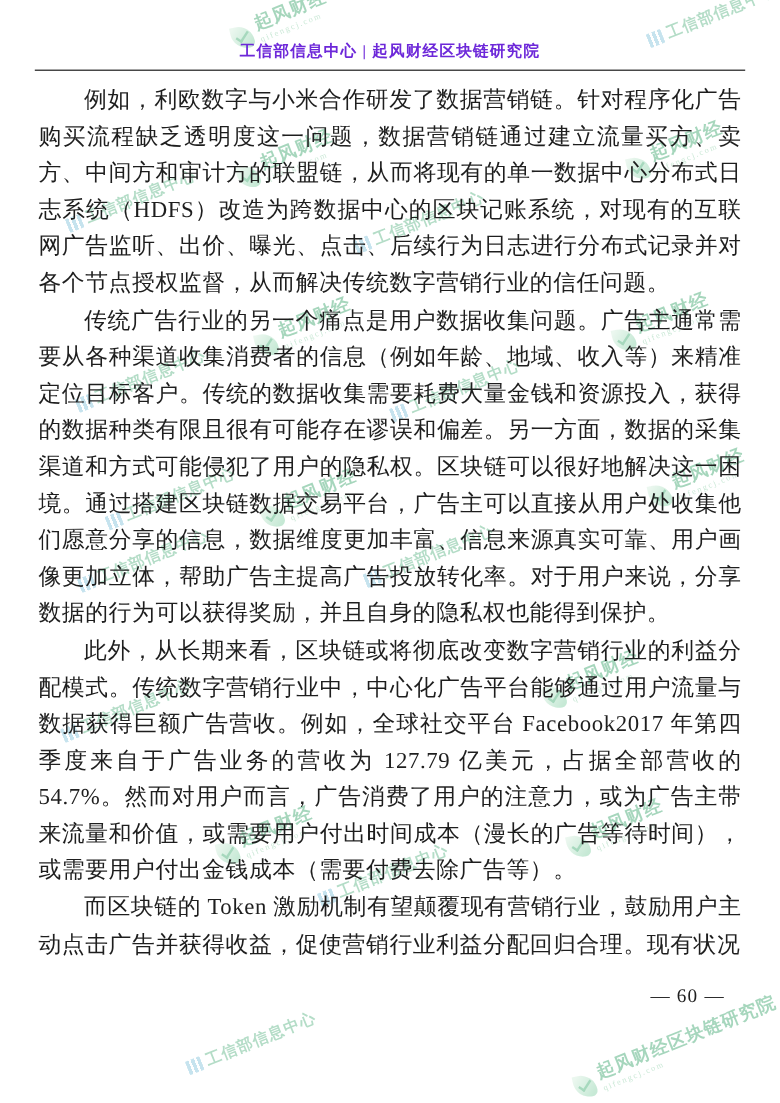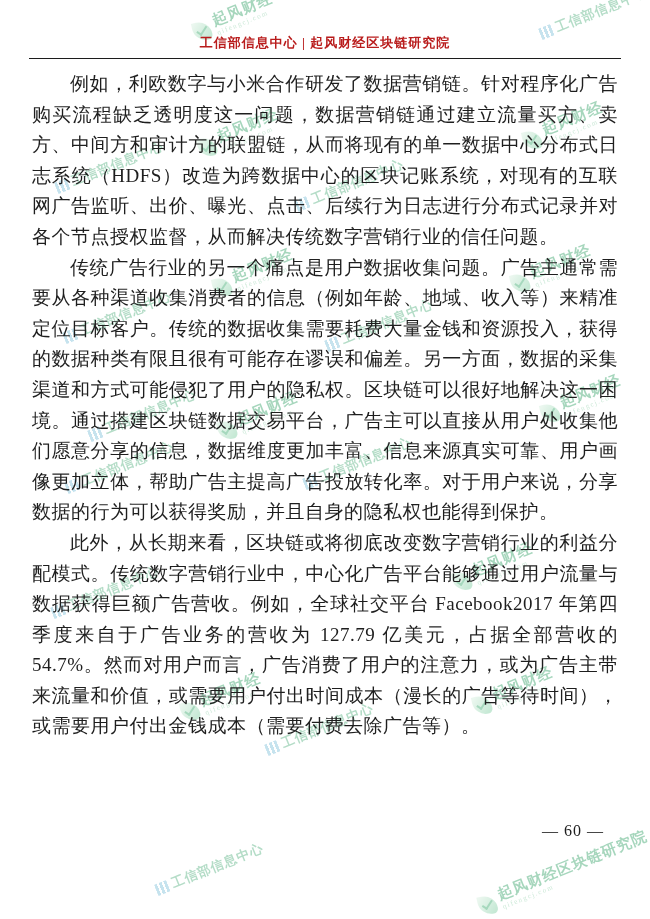--- a/index.html
+++ b/index.html
@@ -74,21 +74,21 @@
   .header {
     position: relative;
     z-index: 2;
     padding-top: 34px;
     text-align: center;
   }
   .header-title {
     font-size: 13px;
     font-weight: bold;
     letter-spacing: 1px;
-    color: #b91c1c;
+    color: #6d28d9;
   }
   .header-rule {
     margin: 6px 29px 0 29px;
     border: none;
     border-bottom: 1.4px solid #1c1c1c;
     height: 0;
   }
 
   
   .body-text {
@@ -248,17 +248,18 @@
 
   <div class="header">
     <div class="header-title">工信部信息中心 | 起风财经区块链研究院</div>
     <div class="header-rule"></div>
   </div>
 
   <div class="body-text">
     <p>例如，利欧数字与小米合作研发了数据营销链。针对程序化广告购买流程缺乏透明度这一问题，数据营销链通过建立流量买方、卖方、中间方和审计方的联盟链，从而将现有的单一数据中心分布式日志系统（HDFS）改造为跨数据中心的区块记账系统，对现有的互联网广告监听、出价、曝光、点击、后续行为日志进行分布式记录并对各个节点授权监督，从而解决传统数字营销行业的信任问题。</p>
     <p>传统广告行业的另一个痛点是用户数据收集问题。广告主通常需要从各种渠道收集消费者的信息（例如年龄、地域、收入等）来精准定位目标客户。传统的数据收集需要耗费大量金钱和资源投入，获得的数据种类有限且很有可能存在谬误和偏差。另一方面，数据的采集渠道和方式可能侵犯了用户的隐私权。区块链可以很好地解决这一困境。通过搭建区块链数据交易平台，广告主可以直接从用户处收集他们愿意分享的信息，数据维度更加丰富、信息来源真实可靠、用户画像更加立体，帮助广告主提高广告投放转化率。对于用户来说，分享数据的行为可以获得奖励，并且自身的隐私权也能得到保护。</p>
     <p>此外，从长期来看，区块链或将彻底改变数字营销行业的利益分配模式。传统数字营销行业中，中心化广告平台能够通过用户流量与数据获得巨额广告营收。例如，全球社交平台 Facebook2017 年第四季度来自于广告业务的营收为 127.79 亿美元，占据全部营收的 54.7%。然而对用户而言，广告消费了用户的注意力，或为广告主带来流量和价值，或需要用户付出时间成本（漫长的广告等待时间），或需要用户付出金钱成本（需要付费去除广告等）。</p>
+    <p>而区块链的 Token 激励机制有望颠覆现有营销行业，鼓励用户主动点击广告并获得收益，促使营销行业利益分配回归合理。现有状况</p>
   </div>
 
   <div class="footer">— 60 —</div>
 
 </div>
 
 </body></html>

